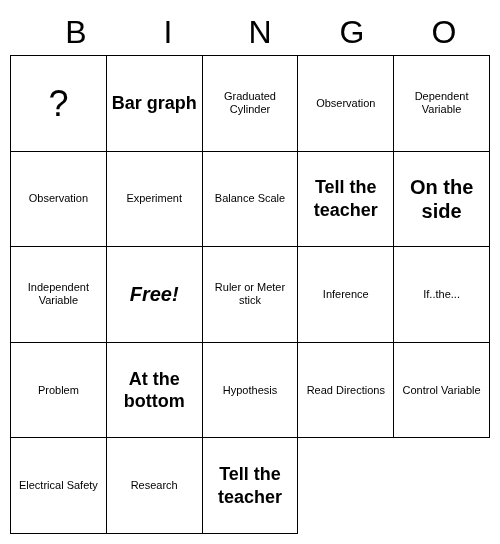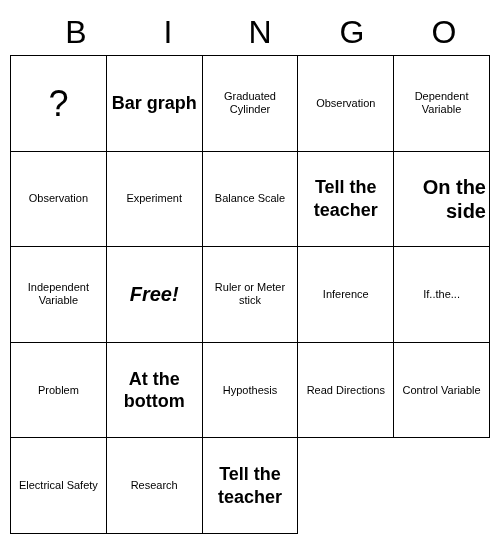--- a/index.html
+++ b/index.html
@@ -56,21 +56,20 @@
       min-height: 85px;
     }
     .cell-text {
       font-size: 13px;
       line-height: 1.25;
     }
     .cell-text.large {
       font-size: 20px;
       font-weight: bold;
       line-height: 1.2;
-      text-align: right;
     }
     .cell-text.medium {
       font-size: 18px;
       font-weight: bold;
       line-height: 1.25;
     }
     .cell-text.small {
       font-size: 11px;
       line-height: 1.2;
     }

